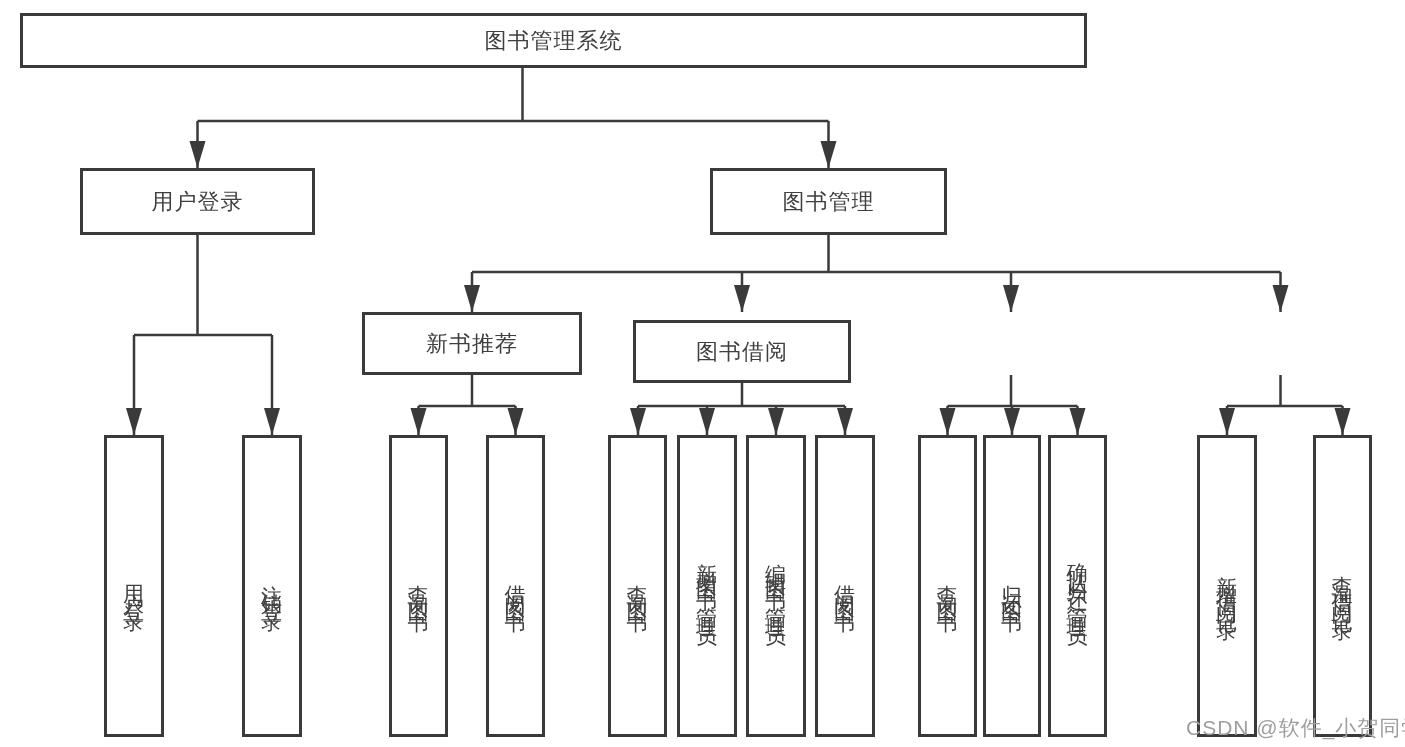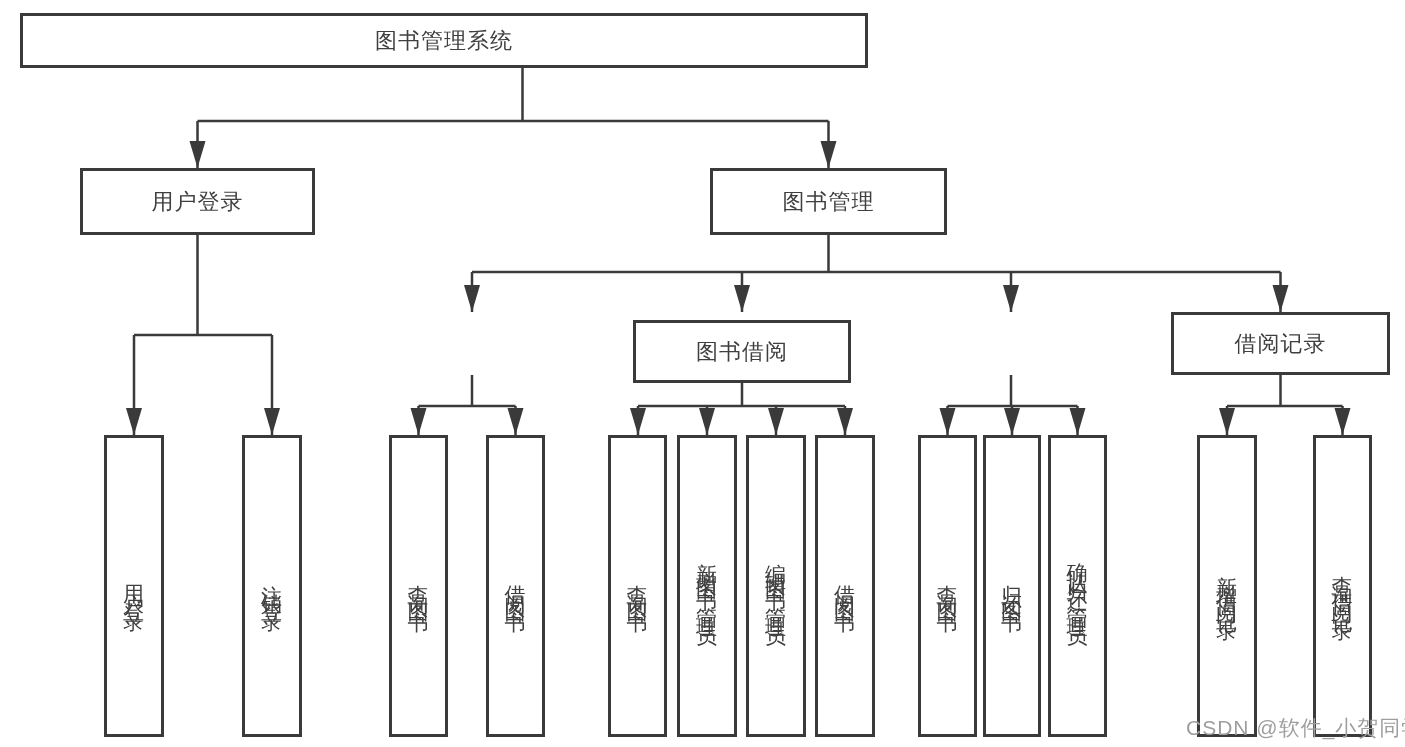--- a/index.html
+++ b/index.html
@@ -98,36 +98,36 @@
         <polygon points="768,408 784,408 776,435" fill="#3a3a3a"></polygon>
         <polygon points="837,408 853,408 845,435" fill="#3a3a3a"></polygon>
         <polygon points="939.5,408 955.5,408 947.5,435" fill="#3a3a3a"></polygon>
         <polygon points="1004,408 1020,408 1012,435" fill="#3a3a3a"></polygon>
         <polygon points="1069.5,408 1085.5,408 1077.5,435" fill="#3a3a3a"></polygon>
         <polygon points="1219,408 1235,408 1227,435" fill="#3a3a3a"></polygon>
         <polygon points="1334.5,408 1350.5,408 1342.5,435" fill="#3a3a3a"></polygon>
       </g>
   </svg>
 
-  <div class="hbox" style="left:20px; top:13px; width:848px; height:55px">
+  <div class="hbox" style="left:20px; top:13px; width:1067px; height:55px">
     <span>图书管理系统</span>
   </div>
 
   <div class="hbox" style="left:80px; top:168px; width:235px; height:67px">
     <span>用户登录</span>
   </div>
   <div class="hbox" style="left:710px; top:168px; width:237px; height:67px">
     <span>图书管理</span>
   </div>
 
+  <div class="hbox" style="left:362px; top:312px; width:220px; height:63px">
+    <span>新书推荐</span>
+  </div>
   <div class="hbox" style="left:633px; top:320px; width:218px; height:63px">
     <span>图书借阅</span>
-  </div>
-  <div class="hbox" style="left:1171px; top:312px; width:219px; height:63px">
-    <span>借阅记录</span>
   </div>
 
   <div class="vbox" style="left:104px; width:60px">
     <span>用户登录</span>
   </div>
   <div class="vbox" style="left:242px; width:60px">
     <span>注销登录</span>
   </div>
 
   <div class="vbox" style="left:389px; width:59px">

